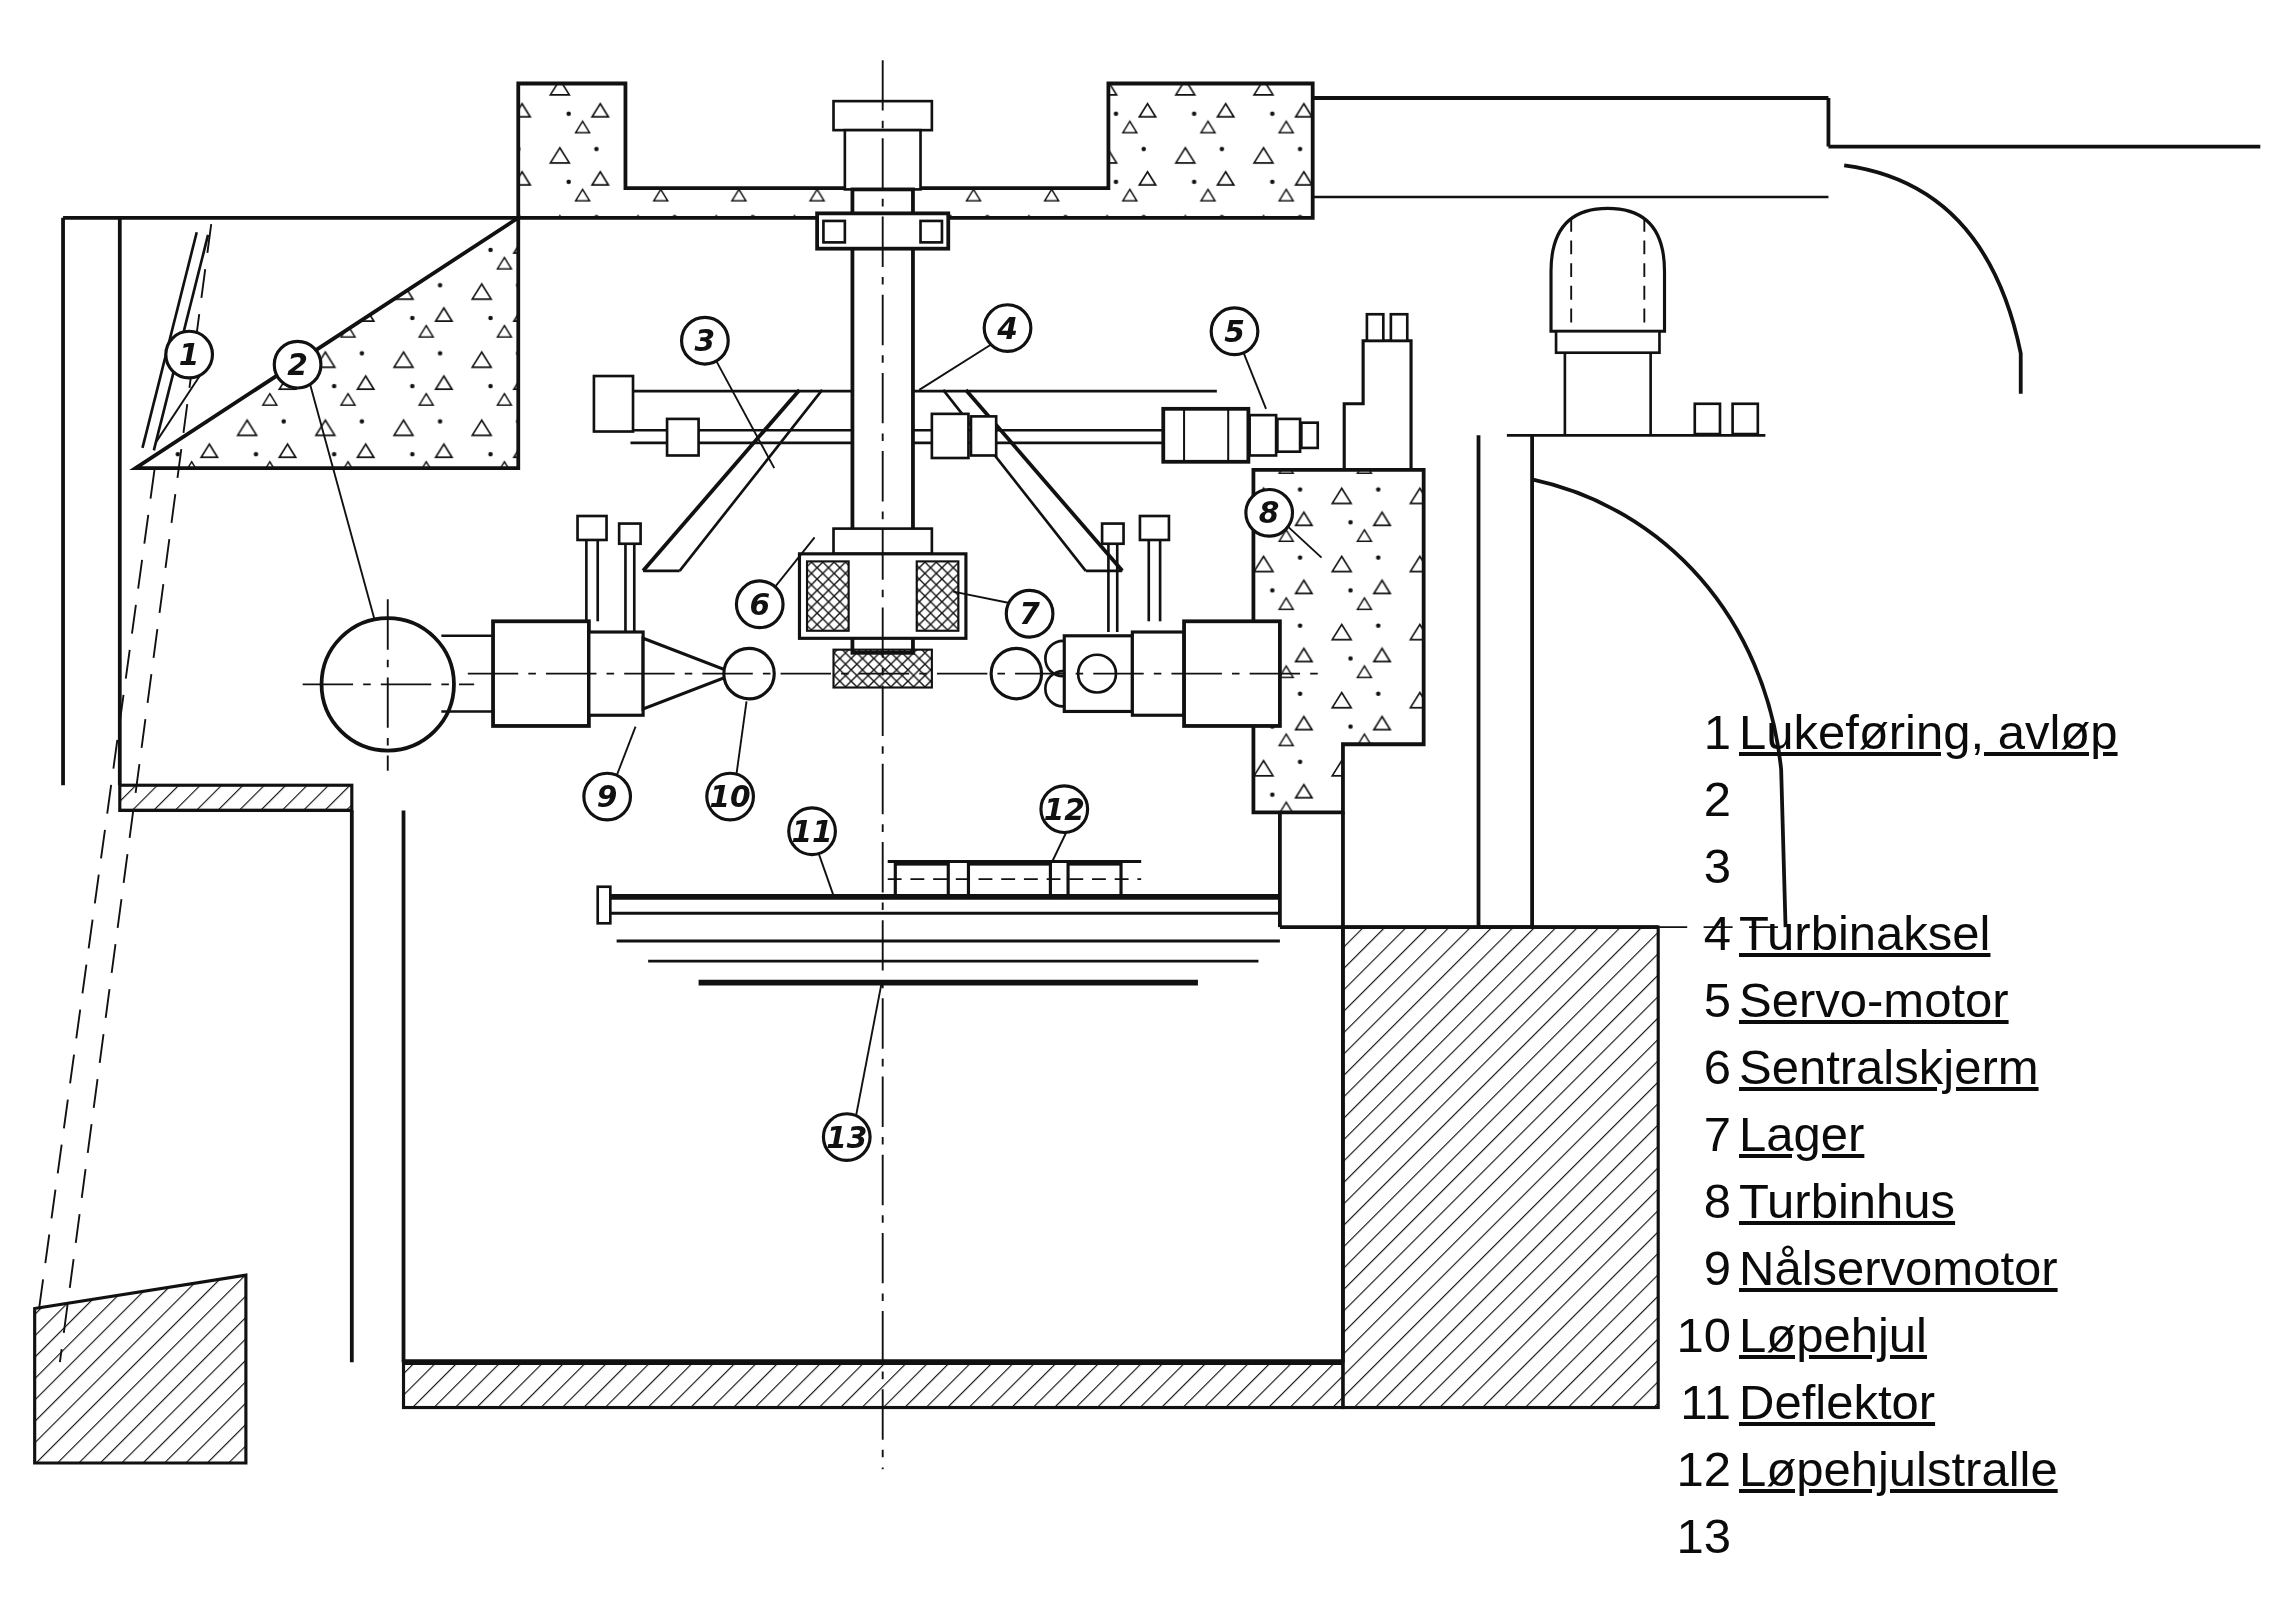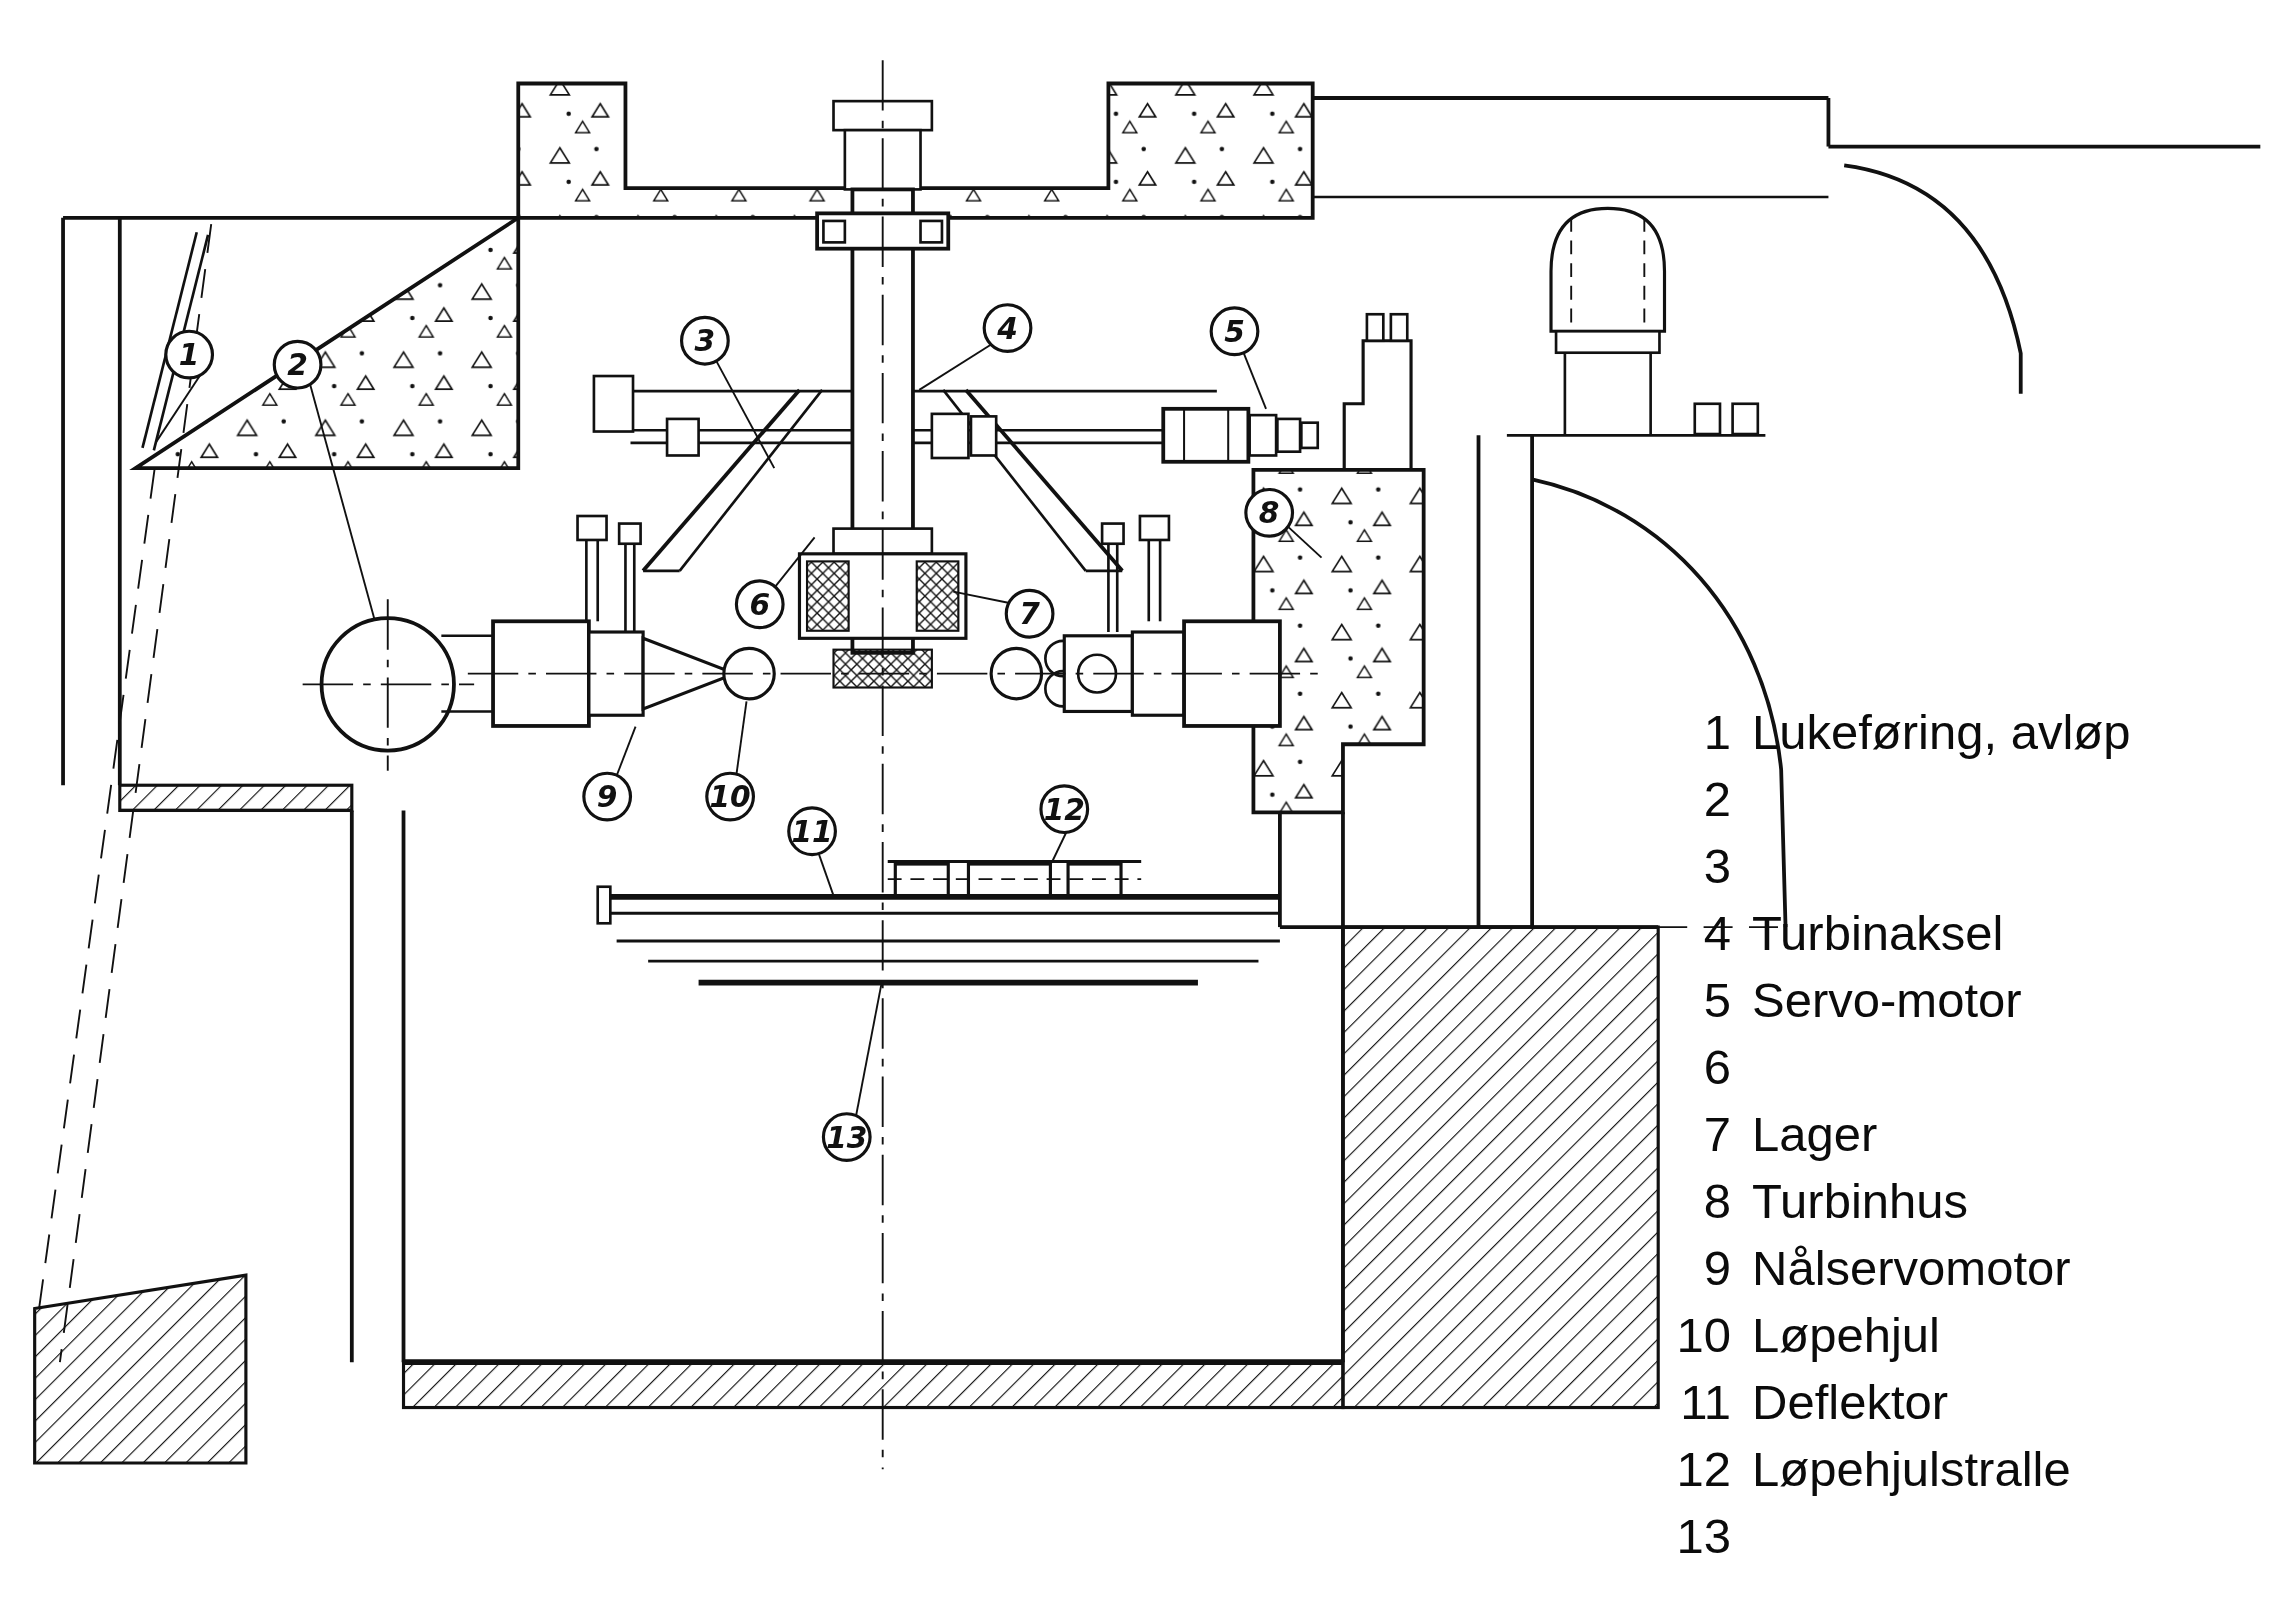--- a/index.html
+++ b/index.html
@@ -21,21 +21,21 @@
   .wh{fill:#ffffff;stroke:#111;stroke-width:6;}
   .wh4{fill:#ffffff;stroke:#111;stroke-width:4.2;}
   .wh5{fill:#ffffff;stroke:#111;stroke-width:5;}
   .callout-circle{fill:#ffffff;stroke:#111;stroke-width:5;}
   .callout-num{font:italic 600 47px "DejaVu Sans",sans-serif;fill:#111;}
   .leader{fill:none;stroke:#111;stroke-width:3;}
   
   .legend{position:absolute;left:1657px;top:699px;font-size:49px;line-height:67px;}
   .legend-row{display:flex;white-space:nowrap;}
   .legend-row .num{width:74px;text-align:right;}
-  .legend-row .lbl{margin-left:21px;}
+  .legend-row .lbl{margin-left:8px;text-decoration:underline;}
 </style>
 </head>
 <body>
 
 <div class="stage">
 
 <svg id="drawing" width="2295" height="1619" viewBox="0 0 3640 2567">
   <defs>
     <pattern id="conc" width="124" height="108" patternUnits="userSpaceOnUse">
       <path d="M20 18 l15 24 h-30 z" fill="none" stroke="#111" stroke-width="2.6"></path>
@@ -281,20 +281,21 @@
   <div class="legend-row">
     <span class="num">4</span>
     <span class="lbl">Turbinaksel</span>
   </div>
   <div class="legend-row">
     <span class="num">5</span>
     <span class="lbl">Servo-motor</span>
   </div>
   <div class="legend-row">
     <span class="num">6</span>
+    <span class="lbl">Sentralskjerm</span>
   </div>
   <div class="legend-row">
     <span class="num">7</span>
     <span class="lbl">Lager</span>
   </div>
   <div class="legend-row">
     <span class="num">8</span>
     <span class="lbl">Turbinhus</span>
   </div>
   <div class="legend-row">

